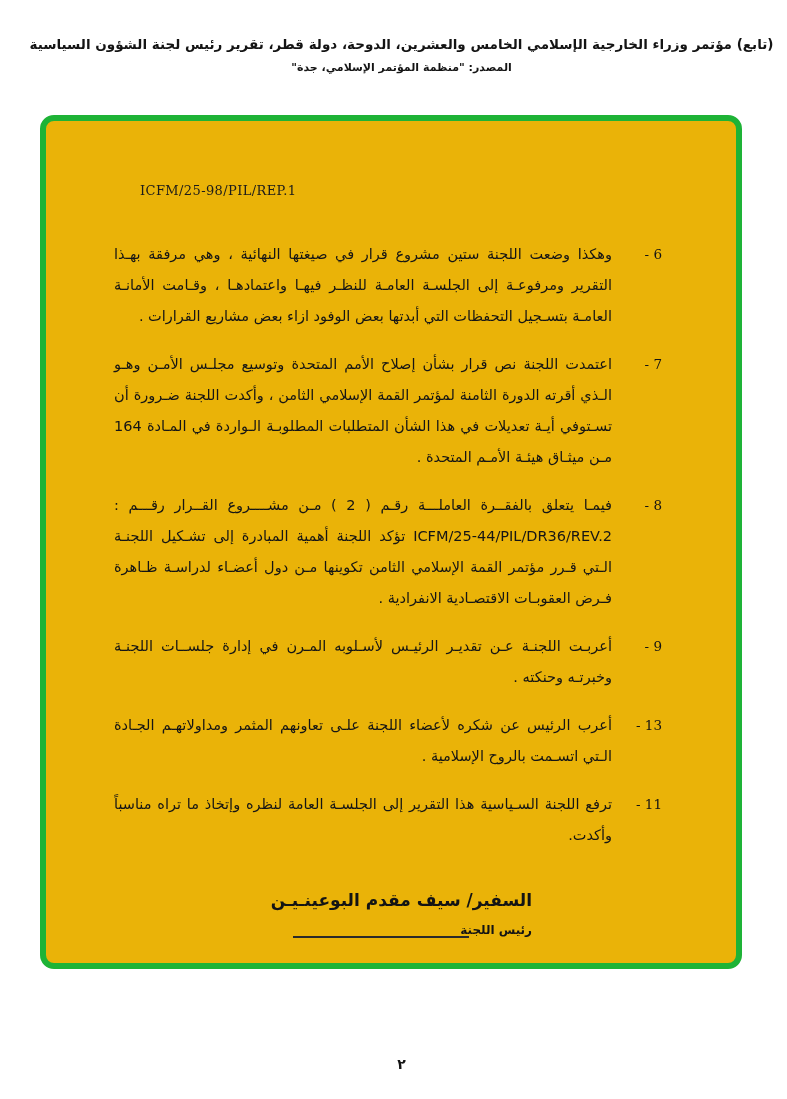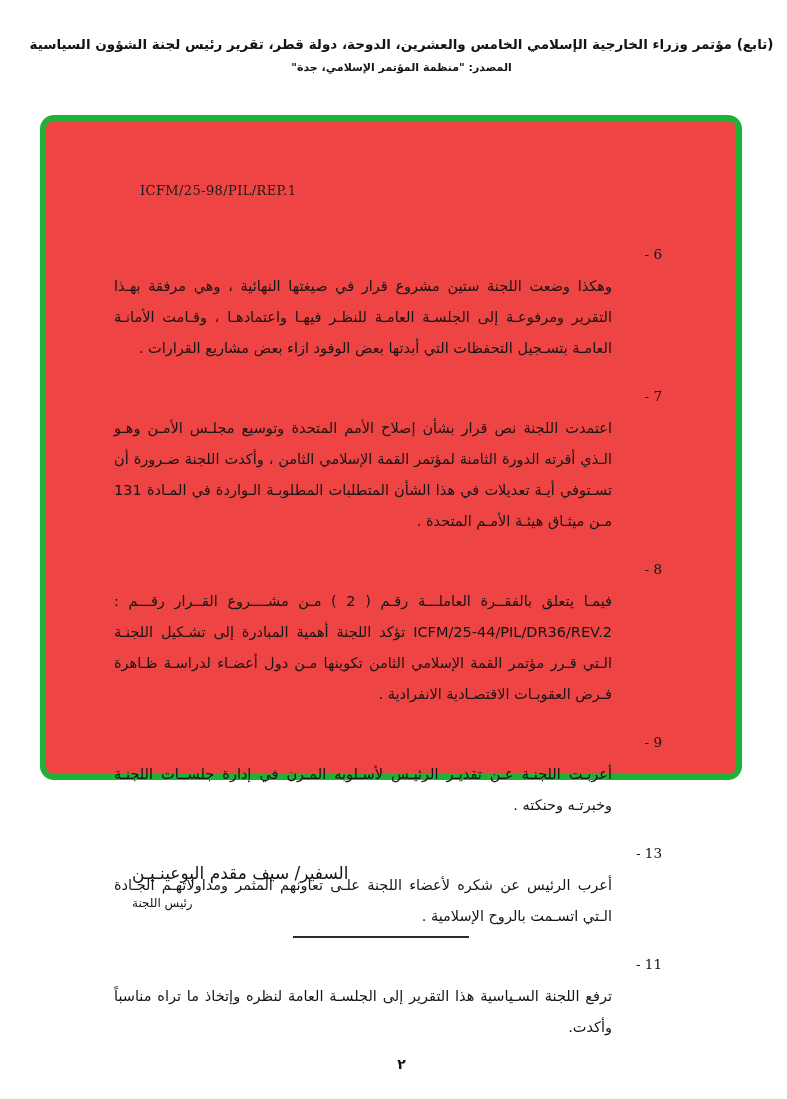--- a/index.html
+++ b/index.html
@@ -9,44 +9,44 @@
     font-family:"DejaVu Sans", sans-serif; color:#141414;padding-left:16px;
   }
   .header {
     position:absolute; top:36px; left:0; width:100%;
     text-align:center; direction:rtl; font-weight:bold;
   }
   .header-line1 { font-size:13.5px; letter-spacing:0.2px; }
   .header-line2 { font-size:11px; margin-top:9px; }
   .greenbox {
     position:absolute; left:40px; top:115px;
-    width:702px; height:665px; box-sizing:border-box;
-    border:6px solid #1eb336; border-radius:14px; background:#ef4444;
+    width:702px; height:854px; box-sizing:border-box;
+    border:6px solid #1eb336; border-radius:14px; background:#eab308;
   }
   .ref {
     position:absolute; left:94px; top:62px;
     font-family:"DejaVu Serif", serif; font-size:13px;
     letter-spacing:0.4px; color:#1b1b1b; direction:ltr;
   }
   .paras {
     position:absolute; top:118px; right:74px; width:548px;
     direction:rtl;
   }
   .para { display:flex; margin-bottom:17px; }
   .para-marker {
     flex:0 0 50px; font-family:"DejaVu Serif", serif;
     font-size:13.5px; line-height:31px; text-align:start;
   }
   .para-text {
     flex:1 1 auto; font-size:14.5px; line-height:31px;
-    text-align:justify; color:#151515;margin-top:32px;
+    text-align:justify; color:#151515;
   }
   .signature {
-    position:absolute; top:737px; left:86px; width:400px;
-    direction:rtl; text-align:left; font-weight:normal;
+    position:absolute; top:764px; left:86px; width:400px;
+    direction:rtl; text-align:right; font-weight:bold;
   }
   .signature-name { font-size:17px; line-height:30px; }
   .signature-title { font-size:12px; line-height:30px; }
   .signature-line {
     position:absolute; top:815px; left:247px;
     width:176px; height:2px; background:#2a2a2a;
   }
   .pagenum {
     position:absolute; top:1056px; left:0; width:100%;
     text-align:center; font-size:14px; font-weight:bold; direction:rtl;
@@ -68,21 +68,21 @@
 
     <div class="paras">
 
       <div class="para">
         <div class="para-marker">6 -</div>
         <div class="para-text">وهكذا وضعت اللجنة ستين مشروع قرار في صيغتها النهائية ، وهي مرفقة بهـذا التقرير ومرفوعـة إلى الجلسـة العامـة للنظـر فيهـا واعتمادهـا ، وقـامت الأمانـة العامـة بتسـجيل التحفظات التي أبدتها بعض الوفود ازاء بعض مشاريع القرارات .</div>
       </div>
 
       <div class="para">
         <div class="para-marker">7 -</div>
-        <div class="para-text">اعتمدت اللجنة نص قرار بشأن إصلاح الأمم المتحدة وتوسيع مجلـس الأمـن وهـو الـذي أقرته الدورة الثامنة لمؤتمر القمة الإسلامي الثامن ، وأكدت اللجنة ضـرورة أن تسـتوفي أيـة تعديلات في هذا الشأن المتطلبات المطلوبـة الـواردة في المـادة 131 مـن ميثـاق هيئـة الأمـم المتحدة .</div>
+        <div class="para-text">اعتمدت اللجنة نص قرار بشأن إصلاح الأمم المتحدة وتوسيع مجلـس الأمـن وهـو الـذي أقرته الدورة الثامنة لمؤتمر القمة الإسلامي الثامن ، وأكدت اللجنة ضـرورة أن تسـتوفي أيـة تعديلات في هذا الشأن المتطلبات المطلوبـة الـواردة في المـادة 164 مـن ميثـاق هيئـة الأمـم المتحدة .</div>
       </div>
 
       <div class="para">
         <div class="para-marker">8 -</div>
         <div class="para-text">فيمـا يتعلق بالفقــرة العاملـــة رقـم ( 2 ) مـن مشــــروع القــرار رقـــم : ICFM/25-44/PIL/DR36/REV.2 تؤكد اللجنة أهمية المبادرة إلى تشـكيل اللجنـة الـتي قـرر مؤتمر القمة الإسلامي الثامن تكوينها مـن دول أعضـاء لدراسـة ظـاهرة فـرض العقوبـات الاقتصـادية الانفرادية .</div>
       </div>
 
       <div class="para">
         <div class="para-marker">9 -</div>
         <div class="para-text">أعربـت اللجنـة عـن تقديـر الرئيـس لأسـلوبه المـرن في إدارة جلســات اللجنـة وخبرتـه وحنكته .</div>

